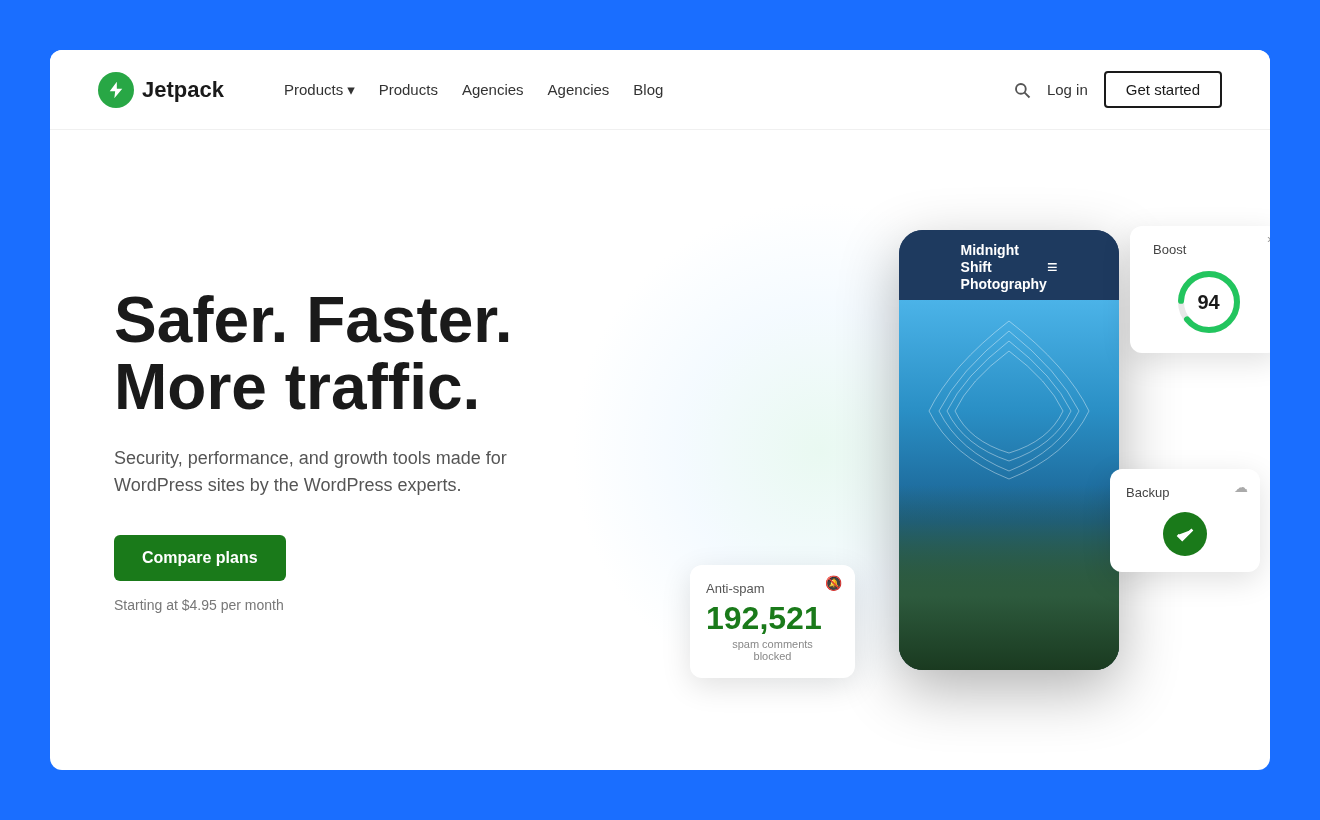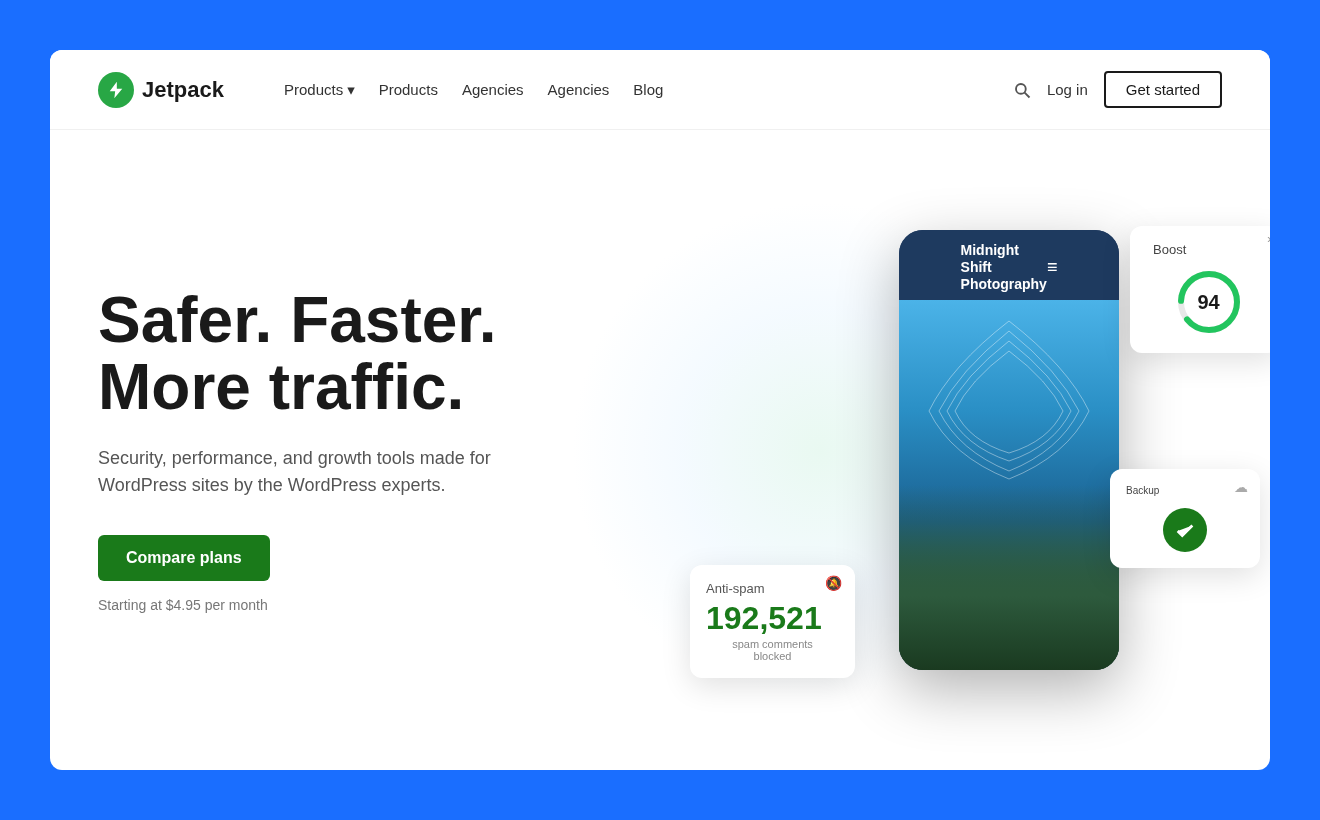--- a/index.html
+++ b/index.html
@@ -121,21 +121,21 @@
       top: 50%;
       transform: translateY(-50%);
       width: 500px;
       height: 500px;
       background: radial-gradient(circle, rgba(200,240,220,0.4) 0%, rgba(220,240,255,0.3) 40%, transparent 70%);
       border-radius: 50%;
       pointer-events: none;
     }
     .hero-content {
       width: 50%;
-      padding: 60px 48px;
+      padding: 60px 64px;
       display: flex;
       flex-direction: column;
       justify-content: center;
       position: relative;
       z-index: 2;
     }
     .hero-title {
       font-size: 64px;
       font-weight: 900;
       color: #1a1a1a;
@@ -274,21 +274,21 @@
       right: 6px;
       font-size: 12px;
       color: #999;
     }
     .backup-card {
       width: 150px;
       right: -10px;
       top: 53%;
     }
     .backup-title {
-      font-size: 10px;
+      font-size: 13px;
       color: #444;
       font-weight: 500;
       margin-bottom: 12px;
     }
     .backup-icon-area {
       display: flex;
       justify-content: center;
     }
     .backup-cloud {
       width: 44px;

